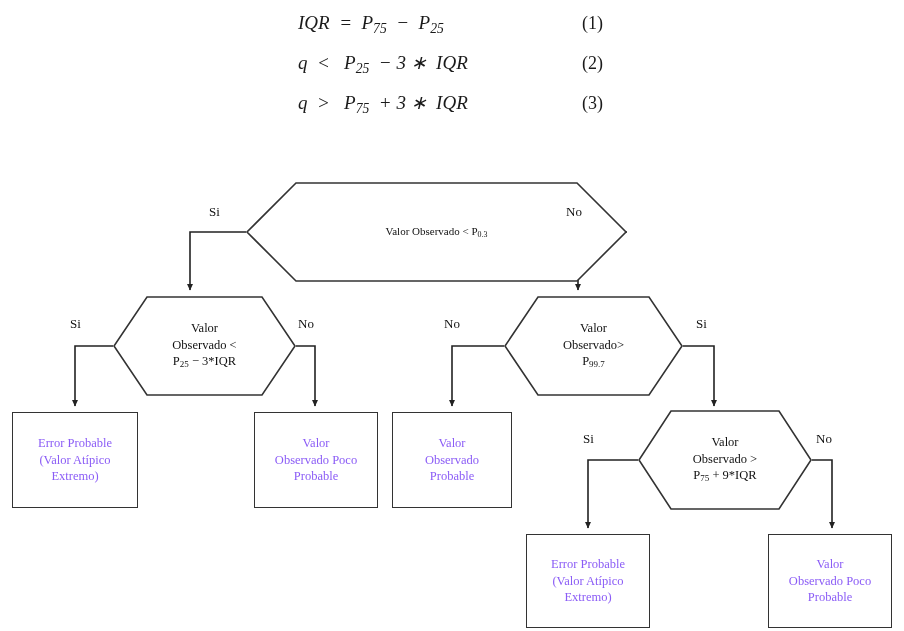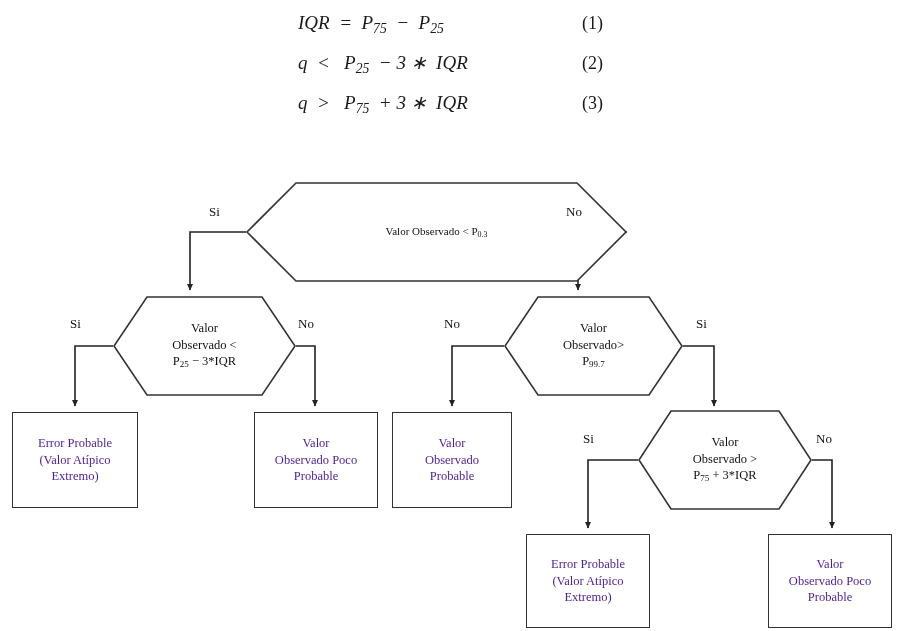--- a/index.html
+++ b/index.html
@@ -59,21 +59,21 @@
   .node {
     position: absolute;
     box-sizing: border-box;
     display: flex;
     align-items: center;
     justify-content: center;
     text-align: center;
     font-family: "Liberation Serif", serif;
     font-size: 12.5px;
     line-height: 1.32;
-    color: #4c1d95;
+    color: #8b5cf6;
     padding: 2px 4px;
   }
   .rect {
     border: 1.4px solid #333;
     background: #fff;
   }
   .node .txt { display: block; width: 100%; }
 
   .hexwrap {
     position: absolute;
@@ -210,21 +210,21 @@
     </div>
 
     <div class="hexwrap" style="left:638px; top:260px; width:174px; height:100px;">
       <svg width="174" height="100" viewBox="0 0 174 100" preserveAspectRatio="none">
         <polygon points="33,1 141,1 173,50 141,99 33,99 1,50" fill="#ffffff" stroke="#333" stroke-width="1.6"></polygon>
       </svg>
       <div class="label">
         <span>
           <span>Valor</span><br>
           <span>Observado &gt;</span><br>
-          <span>P</span><span class="sub-s">75</span><span> + 3*IQR</span>
+          <span>P</span><span class="sub-s">75</span><span> + 9*IQR</span>
         </span>
       </div>
     </div>
 
     <div class="node rect" style="left:12px; top:262px; width:126px; height:96px;">
       <span class="txt">
         <span>Error Probable</span><br>
         <span>(Valor Atípico</span><br>
         <span>Extremo)</span>
       </span>

